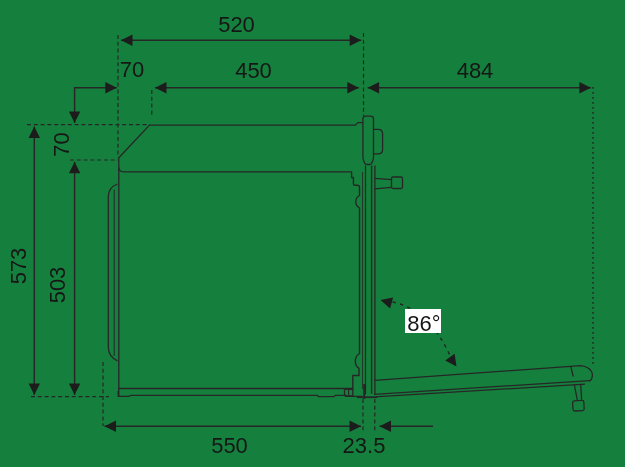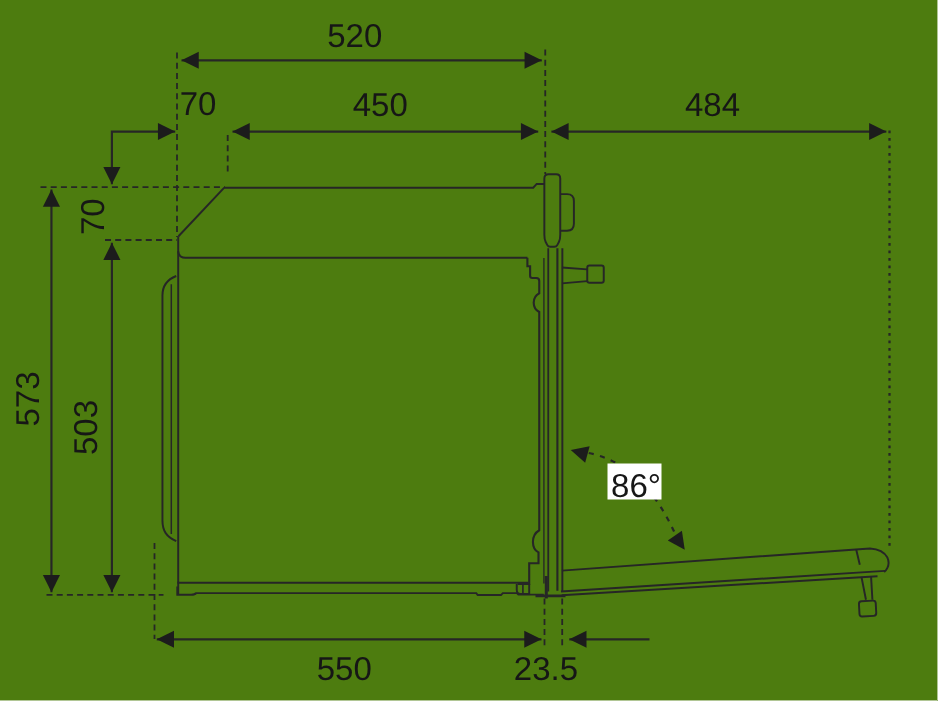--- a/index.html
+++ b/index.html
@@ -1,16 +1,16 @@
 <!DOCTYPE html>
 <html><head>
 <meta charset="utf-8">
 <style>
   html,body{margin:0;padding:0;background:#ffffff;}
-  #wrap{position:relative;width:625px;height:467px;background:#4d7c0f;overflow:hidden;}
+  #wrap{position:relative;width:625px;height:467px;background:#15803d;overflow:hidden;}
   svg{position:absolute;left:0;top:0;}
   text{font-family:"Liberation Sans", sans-serif;font-size:22px;fill:#161616;}
 </style>
 </head>
 <body>
 <div id="wrap">
 <svg width="625" height="467" viewBox="0 0 625 467">
   <g stroke="#262626" stroke-width="1.45" fill="none">
 
     <g stroke-dasharray="4 2.8" stroke-width="1.2">

